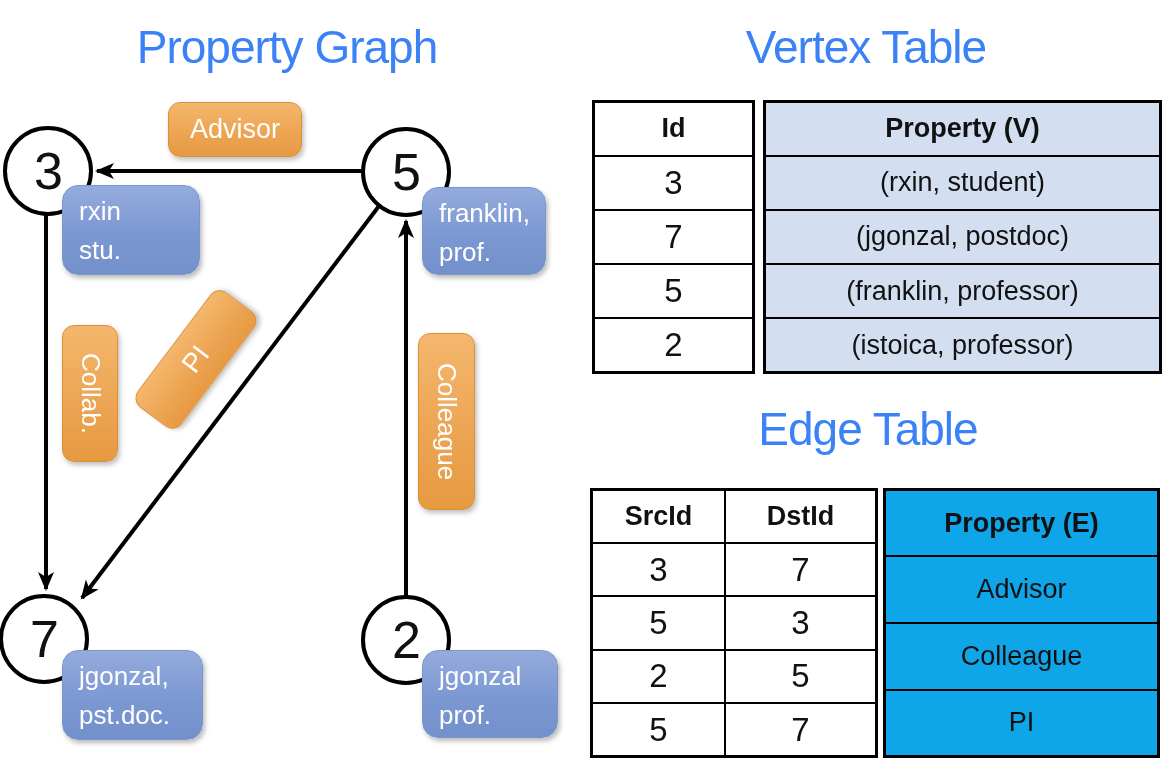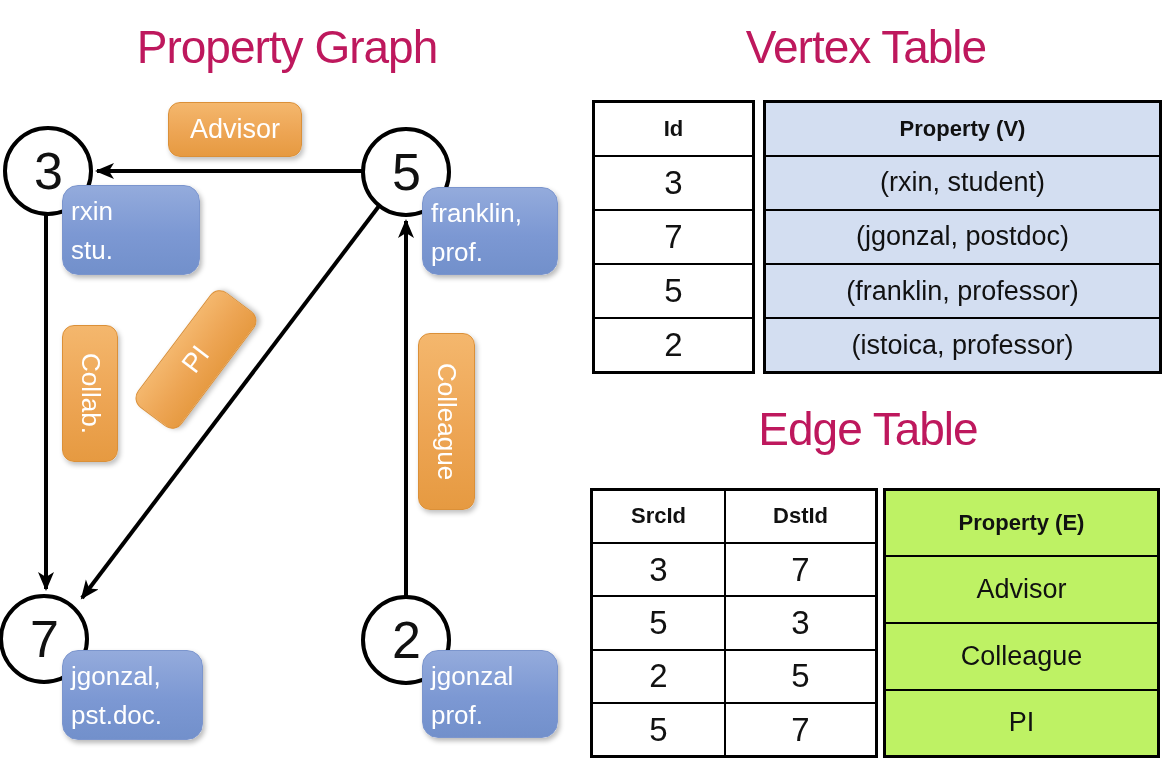--- a/index.html
+++ b/index.html
@@ -1,62 +1,62 @@
 <!DOCTYPE html>
 <html><head>
 <meta charset="utf-8">
 <style>
   html,body { margin:0; padding:0; background:#ffffff; }
   .slide {
     position:relative; width:1170px; height:760px; overflow:hidden;
     background:#ffffff; font-family:"Liberation Sans", sans-serif;
   }
   .title {
-    position:absolute; color:#be185d; font-size:46px; letter-spacing:-1px;
+    position:absolute; color:#3b82f6; font-size:46px; letter-spacing:-1px;
     white-space:nowrap; transform:translateX(-50%); font-weight:normal;
   }
   svg.edges { position:absolute; left:0; top:0; }
   .node {
     position:absolute; width:90px; height:90px; box-sizing:border-box;
     border:4px solid #000; border-radius:50%; background:#fff;
     display:flex; align-items:center; justify-content:center;
   }
   .node-num { font-size:52px; color:#111; letter-spacing:-1px; }
   .vlabel {
     position:absolute; box-sizing:border-box; border-radius:16px;
     background:linear-gradient(180deg,#94abdc 0%,#7c98d3 55%,#7290cb 100%);
     border:1px solid #7b95cd;
     box-shadow:2px 3px 5px rgba(0,0,0,0.28);
     color:#ffffff; font-size:26px; line-height:1.5;
-    padding:6px 6px 6px 8px;
+    padding:6px 6px 6px 16px;
   }
   .elabel {
     position:absolute; box-sizing:border-box; border-radius:12px;
     background:linear-gradient(180deg,#f4b76d 0%,#eda554 55%,#e69a41 100%);
     border:1px solid #db9038;
     box-shadow:2px 3px 5px rgba(0,0,0,0.25);
     color:#ffffff; font-size:27px;
     display:flex; align-items:center; justify-content:center;
   }
   .elabel.vert {
     writing-mode:vertical-rl; text-orientation:mixed; font-size:26px;
   }
   .tbl {
     position:absolute; border-collapse:collapse; table-layout:fixed;
     background:#ffffff; border:3px solid #000;
   }
   .tbl th, .tbl td {
     border:2.5px solid #000; text-align:center; vertical-align:middle;
     padding:0; color:#111;
   }
-  .tbl th { font-weight:bold; font-size:22px; }
+  .tbl th { font-weight:bold; font-size:27px; }
   .tbl td { font-size:27px; }
   .tbl td.num { font-size:33px; }
   .tbl.bluecol th, .tbl.bluecol td { background:#d3def1; }
-  .tbl.tancol th, .tbl.tancol td { background:#bef264; }
+  .tbl.tancol th, .tbl.tancol td { background:#0ea5e9; }
 </style>
 </head>
 <body>
 
 <div class="slide">
 
   <div class="title" style="left:287px; top:20px;">Property Graph</div>
   <div class="title" style="left:866px; top:20px;">Vertex Table</div>
   <div class="title" style="left:868px; top:402px;">Edge Table</div>
 
@@ -82,21 +82,21 @@
     <span class="node-num">7</span>
   </div>
   <div class="node" style="left:361px; top:595px;">
     <span class="node-num">2</span>
   </div>
 
   <div class="vlabel" style="left:62px; top:185px; width:138px; height:90px;">
     <div>rxin</div>
     <div>stu.</div>
   </div>
-  <div class="vlabel" style="left:422px; top:187px; width:136px; height:88px;">
+  <div class="vlabel" style="left:422px; top:187px; width:124px; height:88px;">
     <div>franklin,</div>
     <div>prof.</div>
   </div>
   <div class="vlabel" style="left:62px; top:650px; width:141px; height:90px;">
     <div>jgonzal,</div>
     <div>pst.doc.</div>
   </div>
   <div class="vlabel" style="left:422px; top:650px; width:136px; height:88px;">
     <div>jgonzal</div>
     <div>prof.</div>

